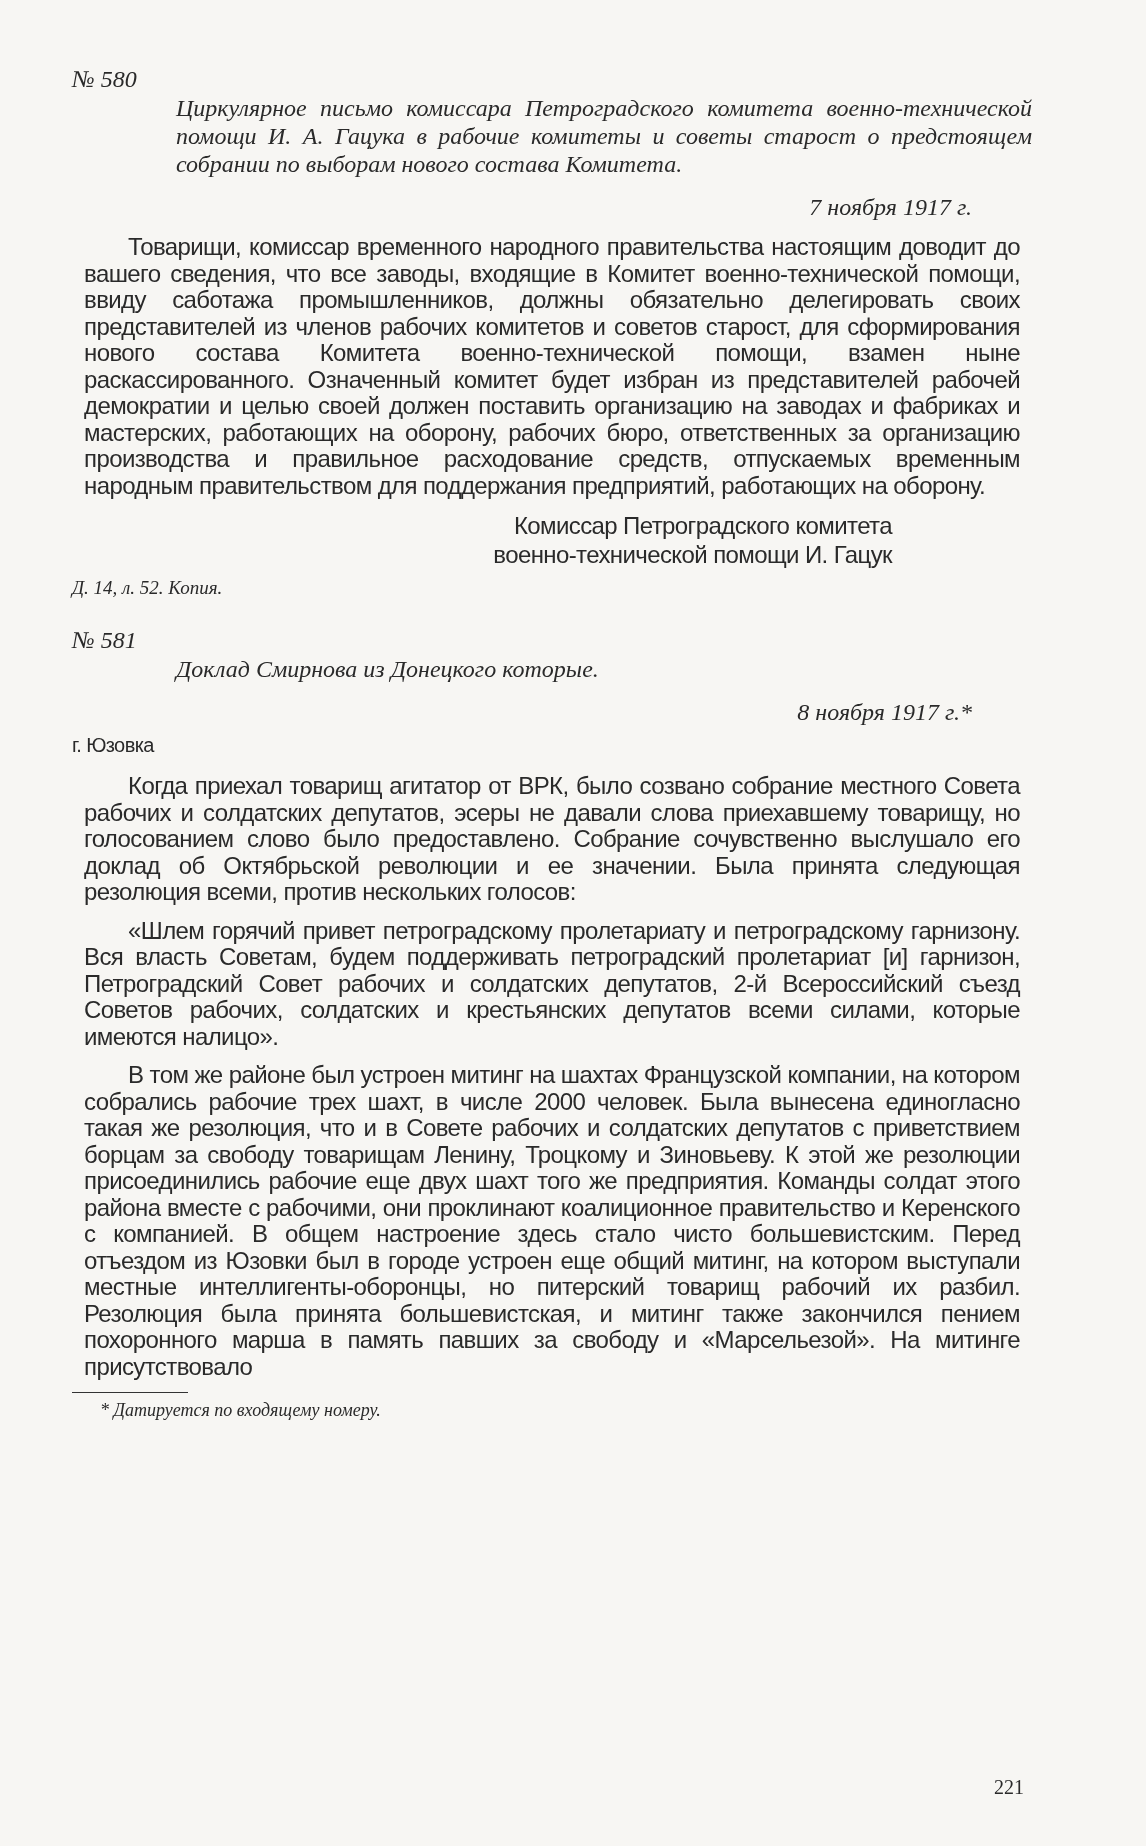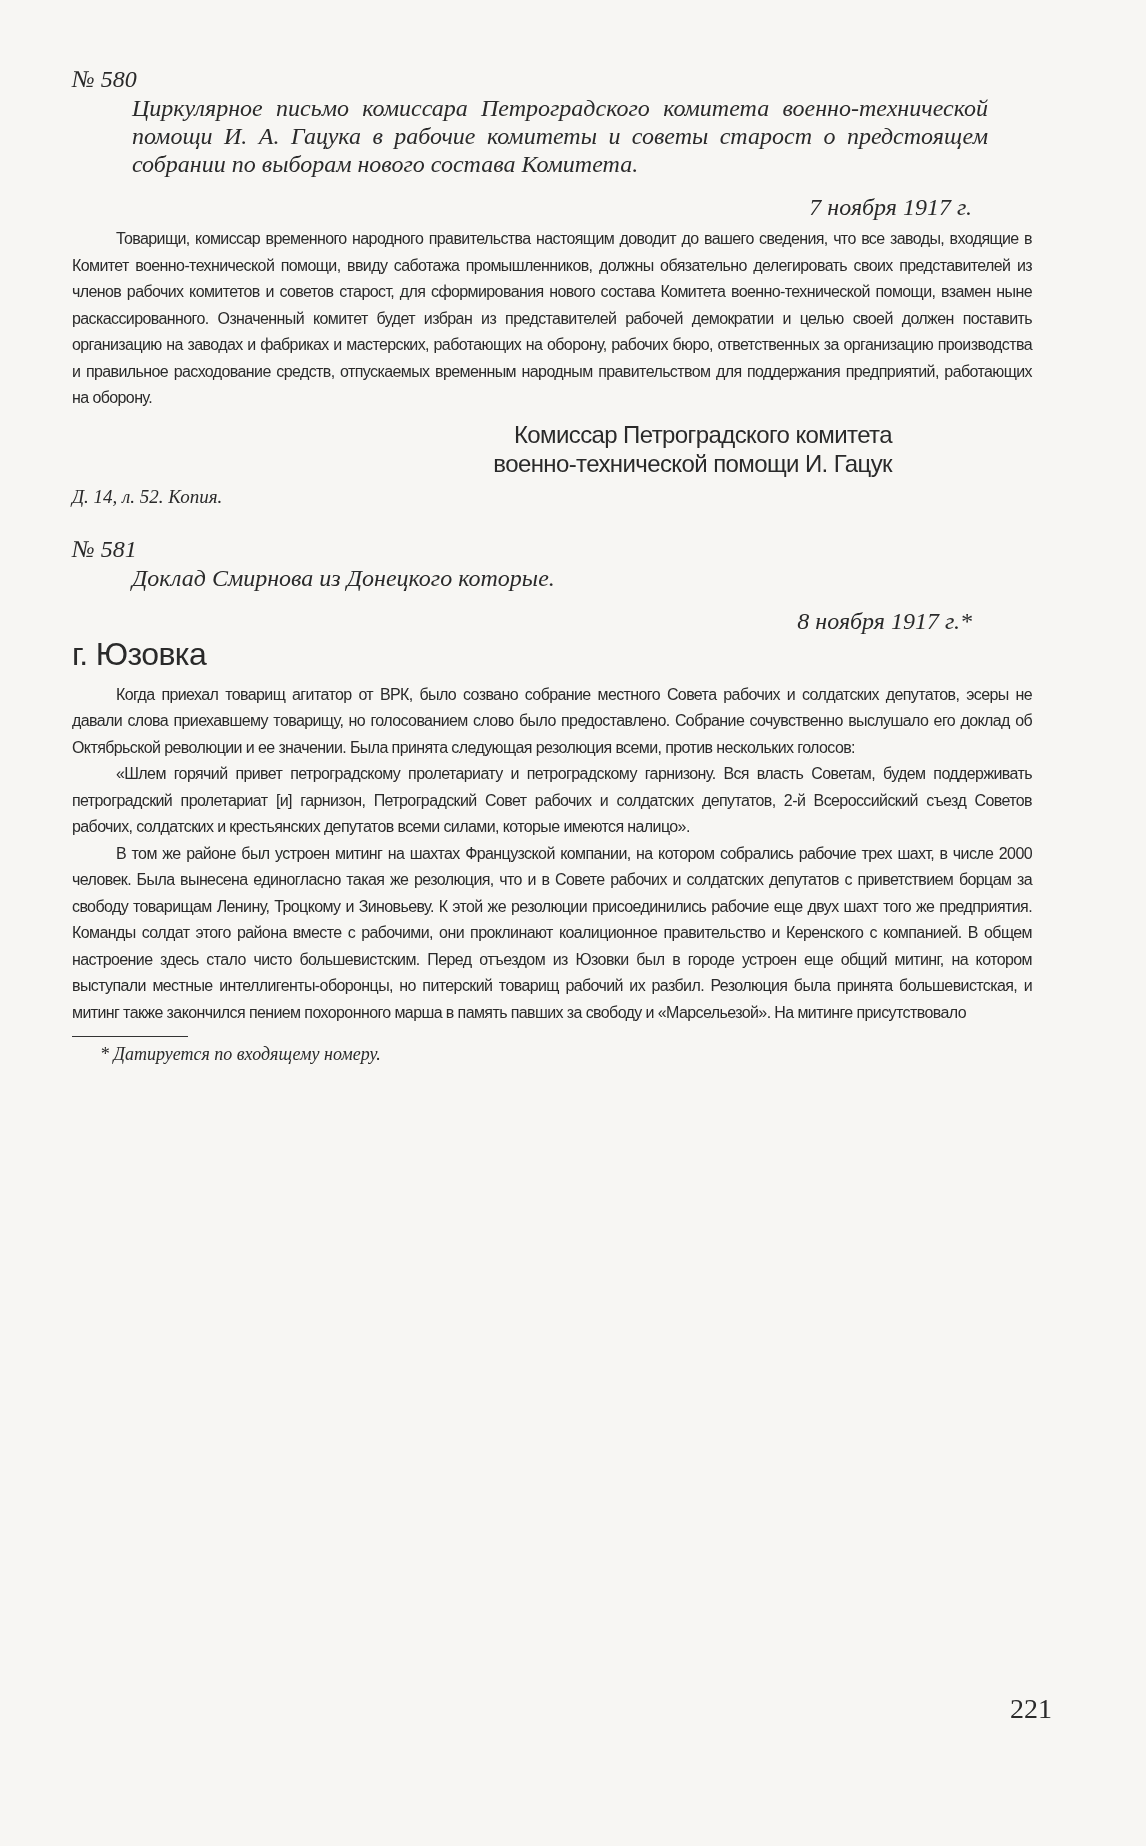--- a/index.html
+++ b/index.html
@@ -7,50 +7,50 @@
     width: 1146px; height: 1846px;
     background: #f7f6f3;
     color: #2a2a2a;
     font-family: "Liberation Serif", "DejaVu Serif", serif;
     position: relative; overflow: hidden;
   }
   .page { position: absolute; left: 72px; top: 64px; width: 960px; }
   .docnum { font-size: 24px; line-height: 30px; margin: 0; font-style: italic; }
   .title {
     font-style: italic; font-size: 24px; line-height: 28px;
-    margin: 0 0 0 60px; width: 856px; text-align: justify;
+    margin: 0 0 0 104px; width: 856px; text-align: justify;
   }
   .date {
     font-style: italic; font-size: 24px; line-height: 30px;
     text-align: right; margin: 14px 60px 4px 0;
   }
   .body p {
-    font-size: 16px; line-height: 26.5px; margin: 0;
+    font-size: 24px; line-height: 26.5px; margin: 12px;
     text-align: justify; text-indent: 44px;
     font-family: "Liberation Sans Narrow", "Liberation Sans", sans-serif;
     letter-spacing: -0.6px;
   }
   .sig {
     font-size: 24px; line-height: 29px; text-align: right;
     margin: 8px 140px 4px 0;
     font-family: "Liberation Sans", sans-serif; letter-spacing: -0.6px;
   }
   .src {
     font-style: italic; font-size: 19px; line-height: 30px; margin: 0;
   }
   .place {
-    font-size: 32px; line-height: 28px; margin: 0 0 14px 0;
+    font-size: 20px; line-height: 28px; margin: 0 0 14px 0;
     font-family: "Liberation Sans", sans-serif; letter-spacing: -0.6px;
   }
   .gap { height: 22px; }
   .footrule { width: 116px; border-top: 1.5px solid #333; margin: 10px 0 6px 0; }
   .footnote { font-style: italic; font-size: 18px; line-height: 22px; margin: 0 0 0 28px; }
   .pagenum {
-    position: absolute; left: 994px; top: 1696px;
-    font-size: 28px; line-height: 26px; margin-left: 16px;
+    position: absolute; left: 994px; top: 1774px;
+    font-size: 20px; line-height: 26px;
   }
 </style>
 </head>
 <body>
 
 <div class="page">
 
   <section>
     <p class="docnum">№ 580</p>
     <p class="title">Циркулярное письмо комиссара Петроградского комитета военно-технической помощи И. А. Гацука в рабочие комитеты и советы старост о предстоящем собрании по выборам нового состава Комитета.</p>

